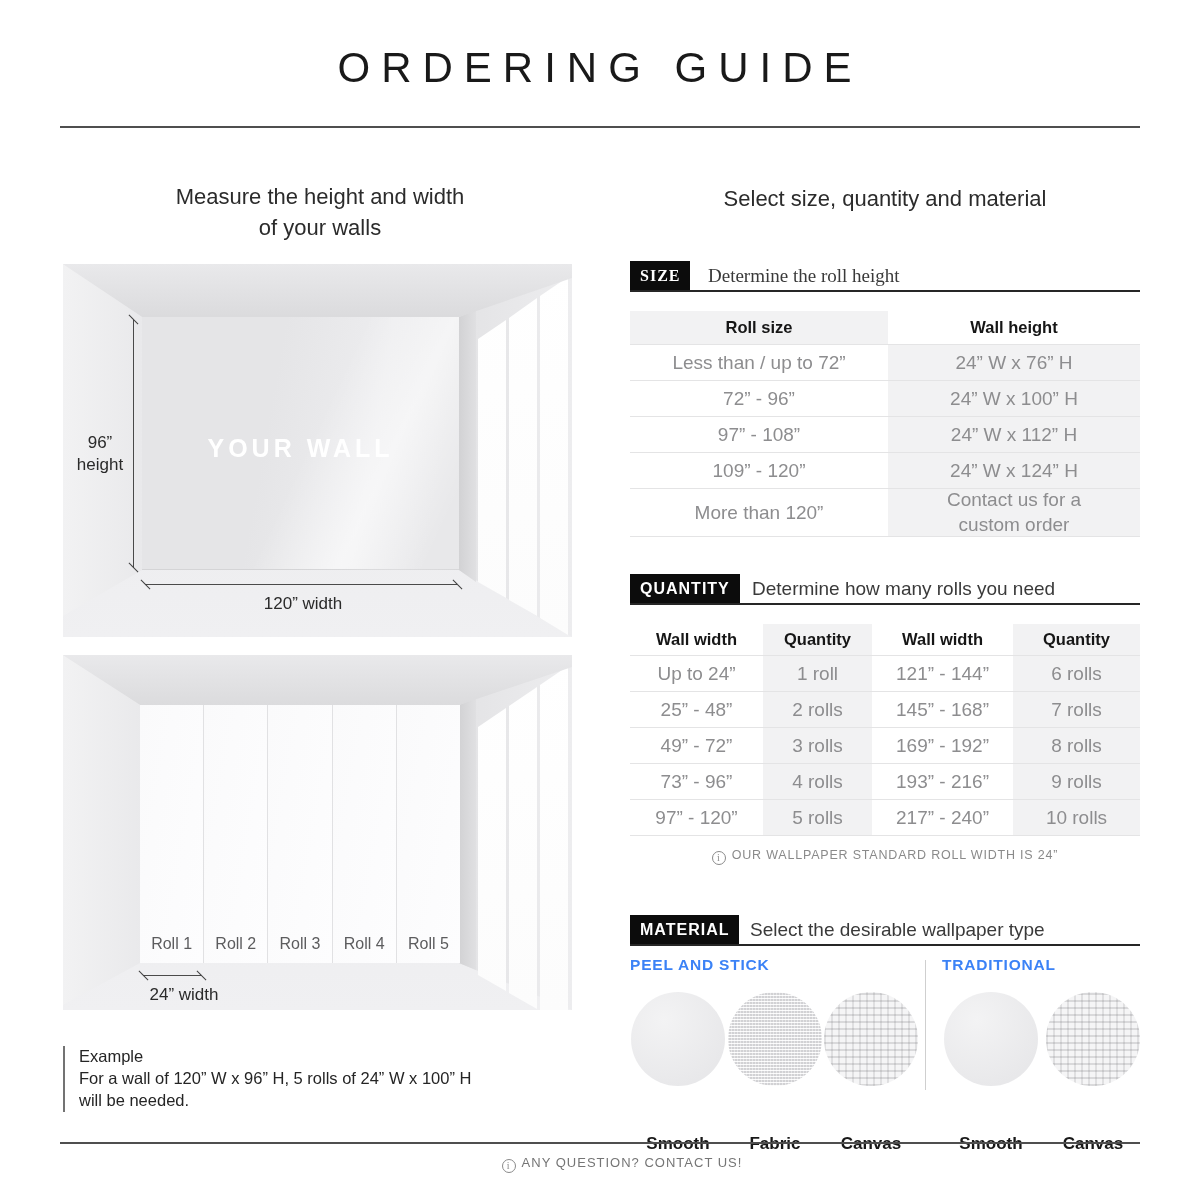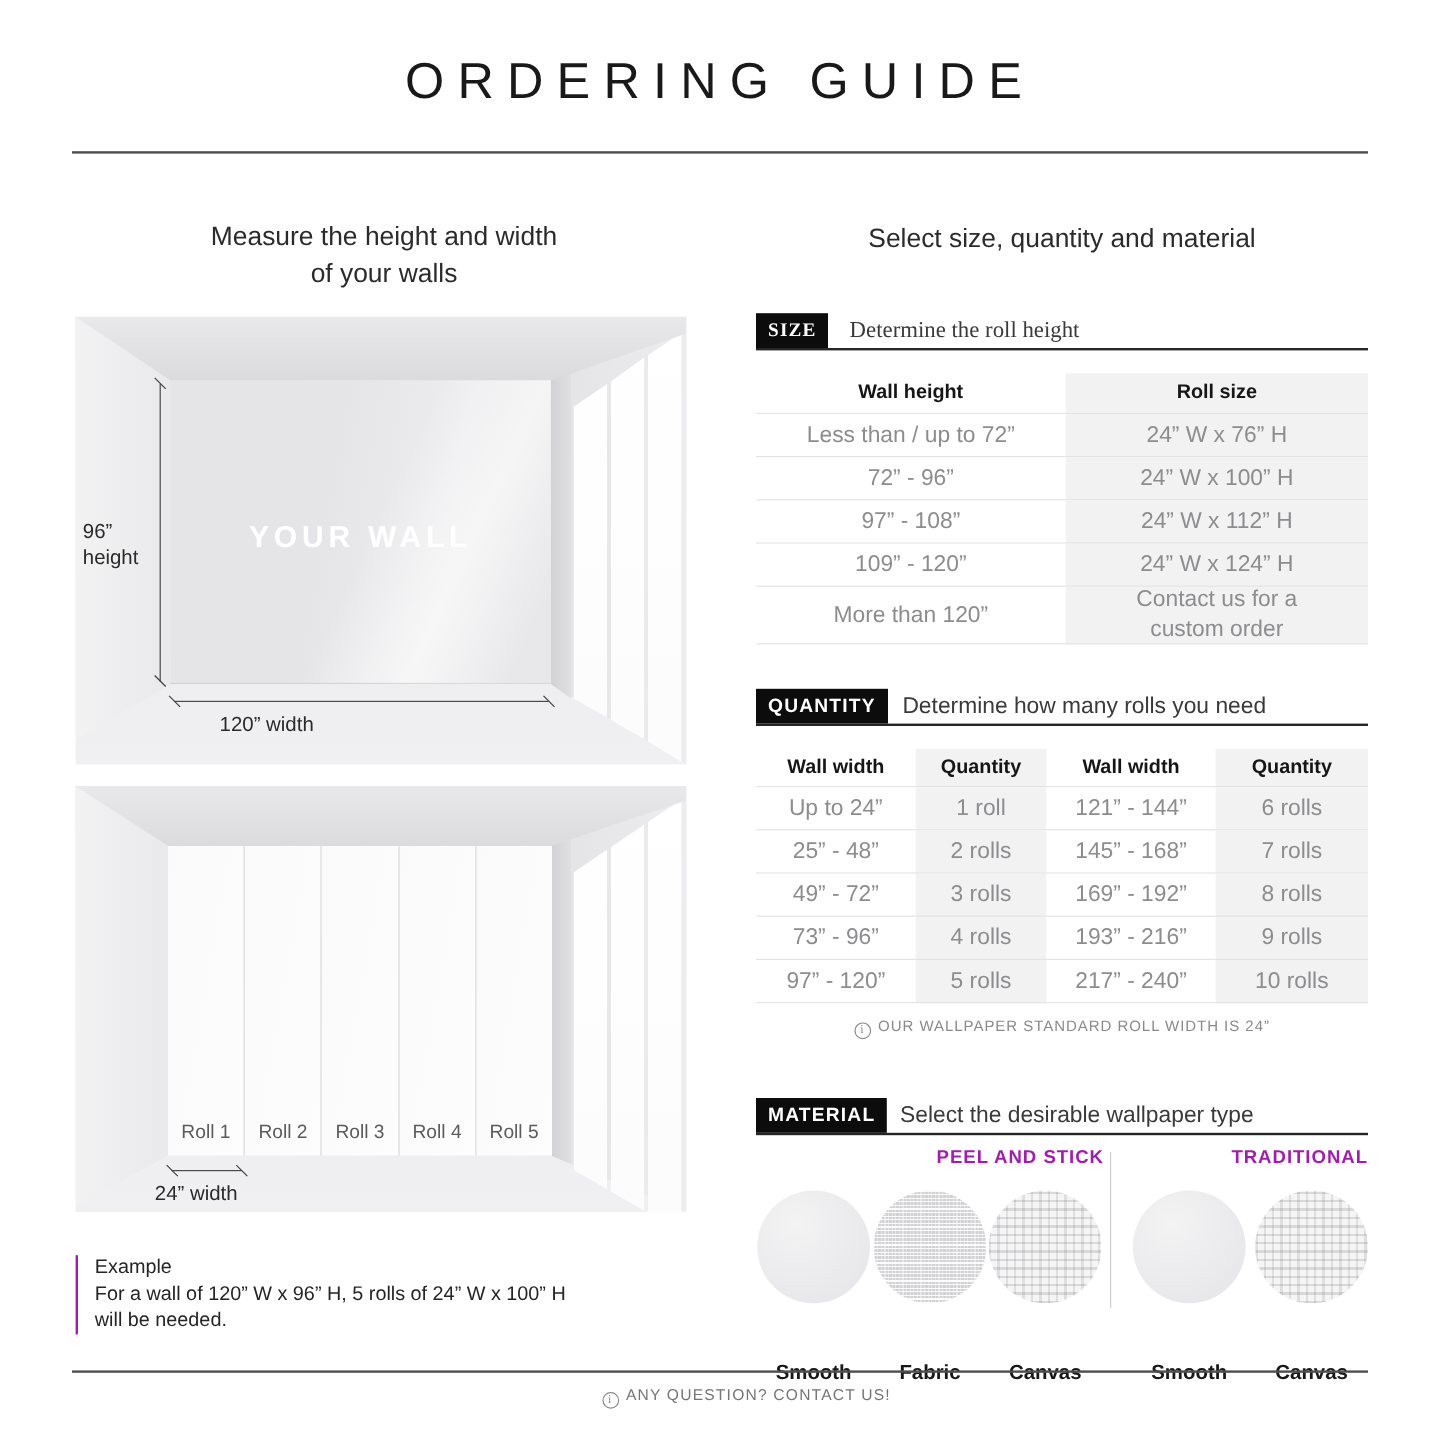--- a/index.html
+++ b/index.html
@@ -65,24 +65,24 @@
   .panels { left:77px; top:50px; width:320px; height:258px; display:flex; position:absolute; }
   .panel { position:relative; flex:1 1 0; background:linear-gradient(100deg,#fafafb, #fdfdfe);
     border-left:1px solid #e1e1e3; display:flex; align-items:flex-end; justify-content:center; }
   .panel:first-child { border-left:none; }
   .panel span { position:static; font-size:16px; color:#5c5c5e; padding-bottom:10px; }
 
   
   .dim-line-v { width:1px; background:#4a4a4a; }
   .dim-line-h { height:1px; background:#4a4a4a; }
   .tick { width:13px; height:1px; background:#3f3f3f; transform:rotate(45deg); }
-  .dim-label { color:#2a2a2a; font-size:17px; }
-
-  
-  .example { position:absolute; left:63px; top:1046px; width:470px; border-left:2px solid #a21caf;
+  .dim-label { color:#2a2a2a; font-size:17px; text-align:center; }
+
+  
+  .example { position:absolute; left:63px; top:1046px; width:470px; border-left:2px solid #737373;
     padding-left:14px; font-size:16.5px; line-height:1.33; color:#252525; }
 
   
   .section-head { position:absolute; left:630px; width:510px; height:29px;
     border-bottom:2px solid #262626; }
   .badge { position:absolute; left:0; bottom:0; height:29px; background:#0c0c0c; color:#ffffff;
     font-size:16px; font-weight:700; letter-spacing:1px; display:flex; align-items:center; padding:0 10px; }
   .section-sub { position:absolute; bottom:3px; font-size:19px; color:#3a3a3a; }
 
   .grid-table { position:absolute; display:grid; }
@@ -101,21 +101,21 @@
 
   .info-circle { display:inline-flex; align-items:center; justify-content:center;
     width:14px; height:14px; border:1px solid #8a8a8a; border-radius:50%;
     font-size:10px; font-style:normal; color:#8a8a8a; vertical-align:-2px; margin-right:6px;
     font-family:"Liberation Serif", serif; }
 
   
   .mat-group { position:absolute; top:956px; }
   .mat-group-1 { left:630px; width:290px; }
   .mat-group-2 { left:942px; width:198px; }
-  .mat-title { text-align:right; font-size:15.5px; font-weight:700; letter-spacing:.8px; color:#a21caf; }
+  .mat-title { text-align:left; font-size:15.5px; font-weight:700; letter-spacing:.8px; color:#3b82f6; }
   .swatch-row { position:absolute; top:36px; left:0; width:100%; }
   .swatch { position:absolute; width:94px; height:94px; border-radius:50%; }
   .swatch-label { position:absolute; top:142px; width:94px; text-align:center;
     font-size:17px; font-weight:700; color:#181818; }
   .tex-smooth { background:radial-gradient(circle at 35% 30%, #f3f3f4, #e8e8ea 75%); }
   .tex-fabric { background-color:#ececee;
     background-image:repeating-linear-gradient(0deg, rgba(255,255,255,.85) 0 1px, rgba(120,120,125,.14) 1px 3px),
                      repeating-linear-gradient(90deg, rgba(255,255,255,.6) 0 1px, rgba(120,120,125,.10) 1px 3px); }
   .tex-canvas { background-color:#f5f5f6;
     background-image:repeating-linear-gradient(0deg, rgba(90,90,95,.18) 0 2px, transparent 2px 7px),
@@ -201,22 +201,22 @@
     <div>will be needed.</div>
   </div>
 
   <h2 class="col-heading right-heading">Select size, quantity and material</h2>
 
   <div class="section-head" style="top:263px;font-family:Liberation Serif, serif;">
     <div class="badge">SIZE</div>
     <div class="section-sub" style="left:78px;margin-top:40px;">Determine the roll height</div>
   </div>
   <div class="grid-table size-table">
+    <div class="cell th shade">Roll size</div>
     <div class="cell th">Wall height</div>
-    <div class="cell th shade">Roll size</div>
     <div class="cell">Less than / up to 72”</div>
     <div class="cell shade">24” W x 76” H</div>
     <div class="cell">72” - 96”</div>
     <div class="cell shade">24” W x 100” H</div>
     <div class="cell">97” - 108”</div>
     <div class="cell shade">24” W x 112” H</div>
     <div class="cell">109” - 120”</div>
     <div class="cell shade">24” W x 124” H</div>
     <div class="cell">More than 120”</div>
     <div class="cell shade small pre-line">Contact us for a

